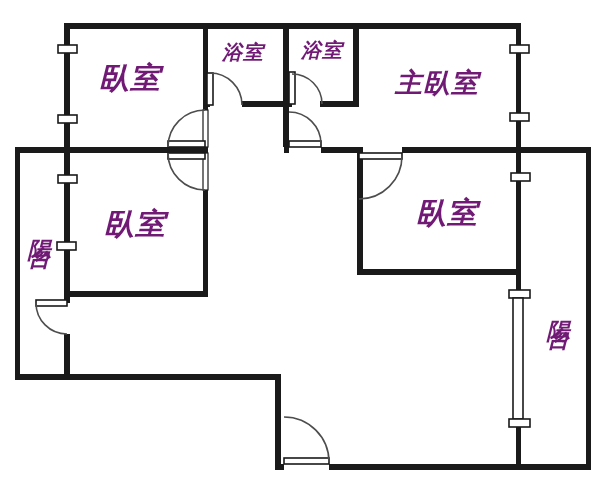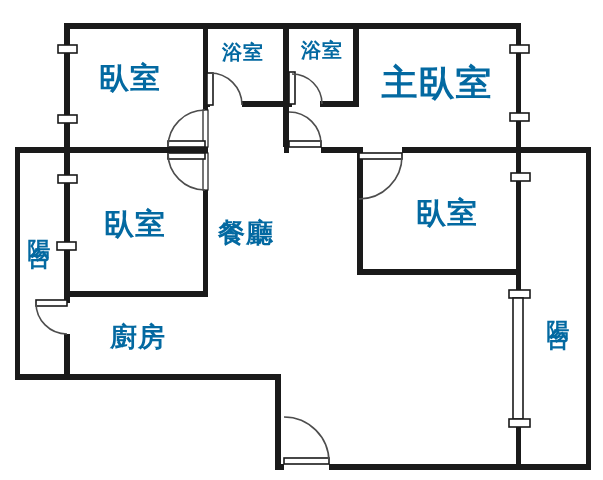--- a/index.html
+++ b/index.html
@@ -21,24 +21,25 @@
   .door-jamb{fill:#ffffff;stroke:var(--wall-color,#1a1a1a);stroke-width:1.2;}
   .door-arc{
     fill:none;
     stroke:var(--arc-color,#4d4d4d);
     stroke-width:1.6;
   }
   .room-label{
     position:absolute;
     transform:translate(-50%,-50%);
     font-weight:bold;
-    color:#0369a1;
+    color:#701a75;
     line-height:1;
     white-space:nowrap;
     letter-spacing:1px;
+    font-style:italic;
   }
   .room-label.vertical{
     writing-mode:vertical-rl;
     text-orientation:upright;
     letter-spacing:6px;
   }
 </style>
 </head>
 <body>
 
@@ -114,21 +115,19 @@
       <path class="door-arc" d="M 36 303 A 31 31 0 0 0 67 334"></path>
 
       <rect class="door-leaf" x="284" y="458" width="45" height="6"></rect>
       <path class="door-arc" d="M 284 417 A 45 45 0 0 1 329 462"></path>
     </g>
   </svg>
 
   <div class="room-label" style="left:130px;top:78px;font-size:30px">臥室</div>
   <div class="room-label" style="left:243px;top:52px;font-size:20px">浴室</div>
   <div class="room-label" style="left:322px;top:50px;font-size:20px">浴室</div>
-  <div class="room-label" style="left:437px;top:83px;font-size:36px">主臥室</div>
+  <div class="room-label" style="left:437px;top:83px;font-size:27px">主臥室</div>
   <div class="room-label" style="left:135px;top:224px;font-size:30px">臥室</div>
-  <div class="room-label" style="left:246px;top:233px;font-size:27px">餐廳</div>
   <div class="room-label" style="left:447px;top:213px;font-size:30px">臥室</div>
-  <div class="room-label" style="left:138px;top:337px;font-size:27px">廚房</div>
   <div class="room-label vertical" style="left:39px;top:227px;font-size:23px">陽台</div>
   <div class="room-label vertical" style="left:558px;top:308px;font-size:23px">陽台</div>
 
 </div>
 
 </body></html>

